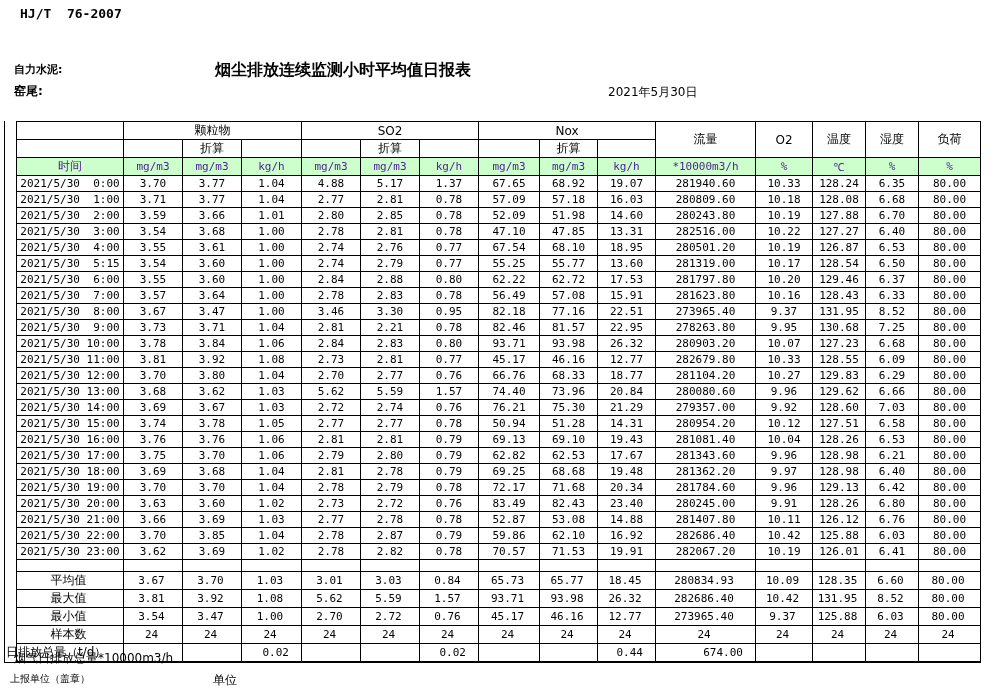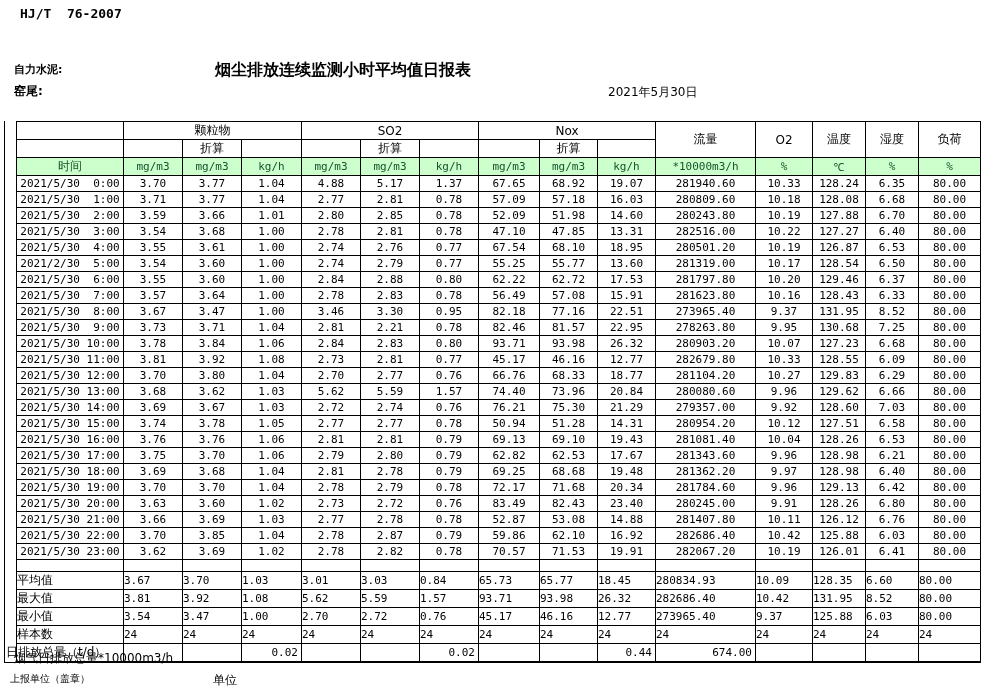--- a/index.html
+++ b/index.html
@@ -15,27 +15,27 @@
   .foot2{left:10px;top:672px;font-size:10px;}
   .foot3{left:213px;top:672px;font-size:12px;}
 
   .table-wrap{position:absolute;left:4px;top:121px;border-left:1px solid #000;
               border-bottom:1px solid #000;padding-left:11px;}
   table{border-collapse:collapse;table-layout:fixed;border-radius:31px;}
   td{border:1px solid #000;padding:0;white-space:pre;overflow:hidden;
      font:11px "DejaVu Sans Mono","Liberation Mono",monospace;vertical-align:middle;}
   .grp-row td{height:15px;text-align:center;font-size:12px;
      font-family:"DejaVu Sans","Liberation Sans",sans-serif;}
-  .unit-row td{height:17px;text-align:center;background:#ccffcc;color:#14532d;}
+  .unit-row td{height:17px;text-align:center;background:#ccffcc;color:#4c1d95;}
   .unit-row td.cjk{font-size:12px;font-family:"DejaVu Sans","Liberation Sans",sans-serif;}
   .data-row td{height:15px;text-align:center;}
   .blank-row td{height:11px;}
-  .sum-row td{height:15px;text-align:left;padding-right:3px;}
+  .sum-row td{height:15px;text-align:center;padding-right:3px;}
   .sum-row td:first-child{font-family:"DejaVu Sans","Liberation Sans",sans-serif;font-size:12px;}
-  .total-row td{height:17px;text-align:right;padding-right:3px;}
+  .total-row td{height:17px;text-align:right;padding-right:12px;}
   .total-row td:first-child{text-align:left;text-indent:-11px;overflow:visible;padding-right:16px;
      font-family:"DejaVu Sans","Liberation Sans",sans-serif;font-size:12px;}
 </style>
 </head>
 <body>
 
 <div class="abs doc-code">HJ/T  76-2007</div>
 <div class="abs title">烟尘排放连续监测小时平均值日报表</div>
 <div class="abs company">自力水泥:</div>
 <div class="abs site">窑尾:</div>
@@ -180,21 +180,21 @@
           <td>67.54</td>
           <td>68.10</td>
           <td>18.95</td>
           <td>280501.20</td>
           <td>10.19</td>
           <td>126.87</td>
           <td>6.53</td>
           <td>80.00</td>
         </tr>
         <tr class="data-row">
-          <td>2021/2/30  5:00</td>
+          <td>2021/5/30  5:15</td>
           <td>3.54</td>
           <td>3.60</td>
           <td>1.00</td>
           <td>2.74</td>
           <td>2.79</td>
           <td>0.77</td>
           <td>55.25</td>
           <td>55.77</td>
           <td>13.60</td>
           <td>281319.00</td>

